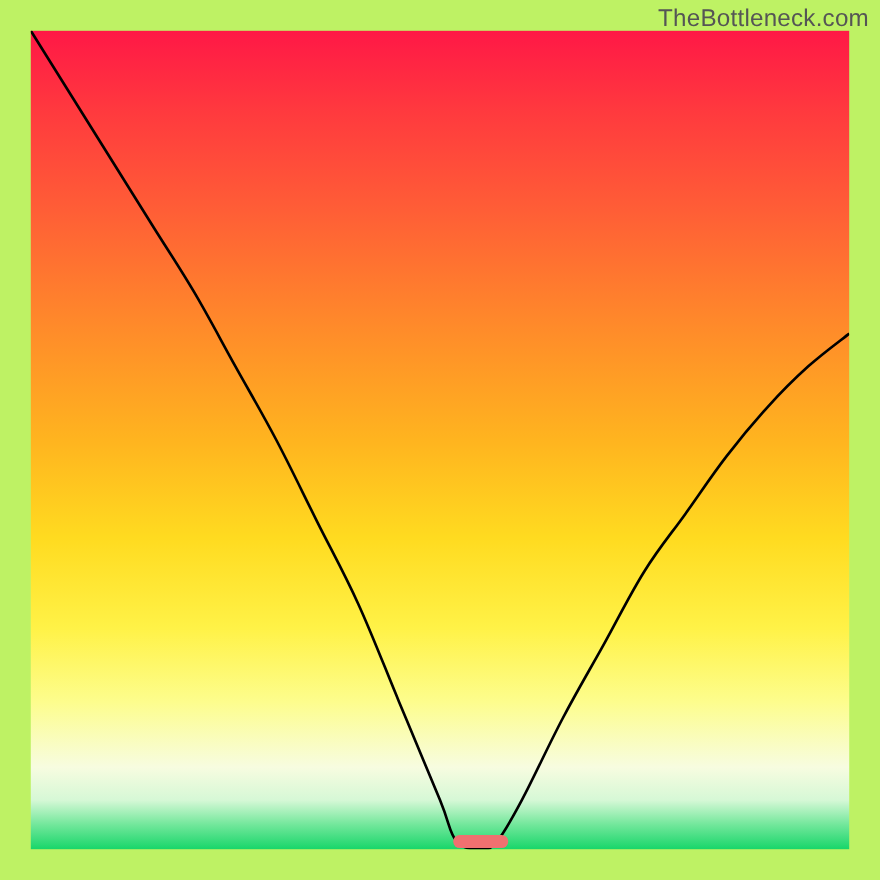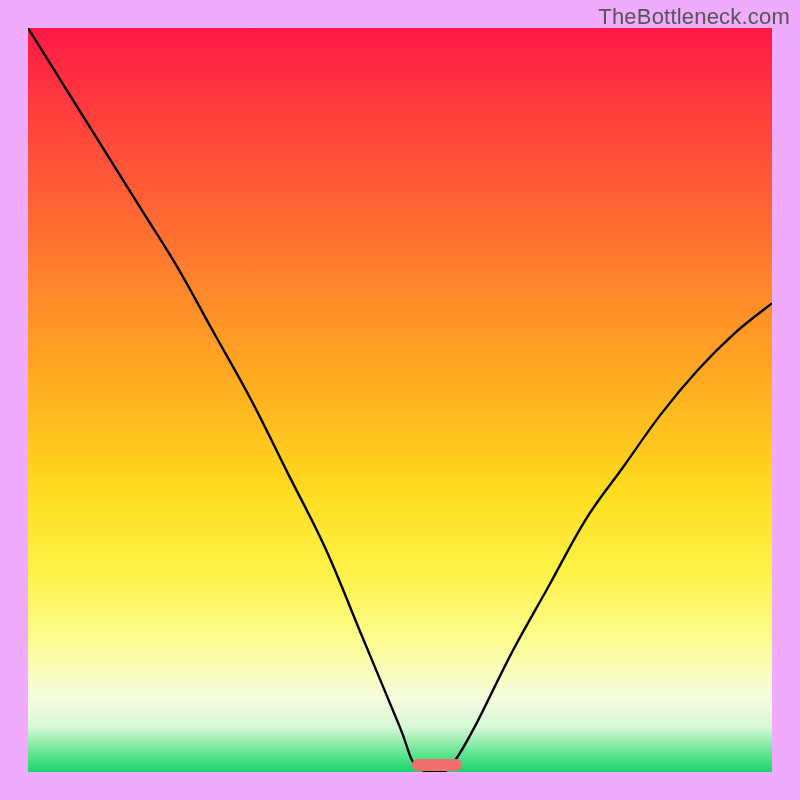--- a/index.html
+++ b/index.html
@@ -8,21 +8,21 @@
     width: 800px;
     height: 800px;
     background: #000;
     overflow: hidden;
     font-family: Arial, Helvetica, sans-serif;
   }
   .frame {
     position: relative;
     width: 800px;
     height: 800px;
-    background: #f0abfc;
+    background: #bef264;
   }
   .watermark {
     position: absolute;
     top: 4px;
     right: 10px;
     color: #555555;
     font-size: 22px;
     font-weight: 500;
     letter-spacing: 0.2px;
     z-index: 20;

